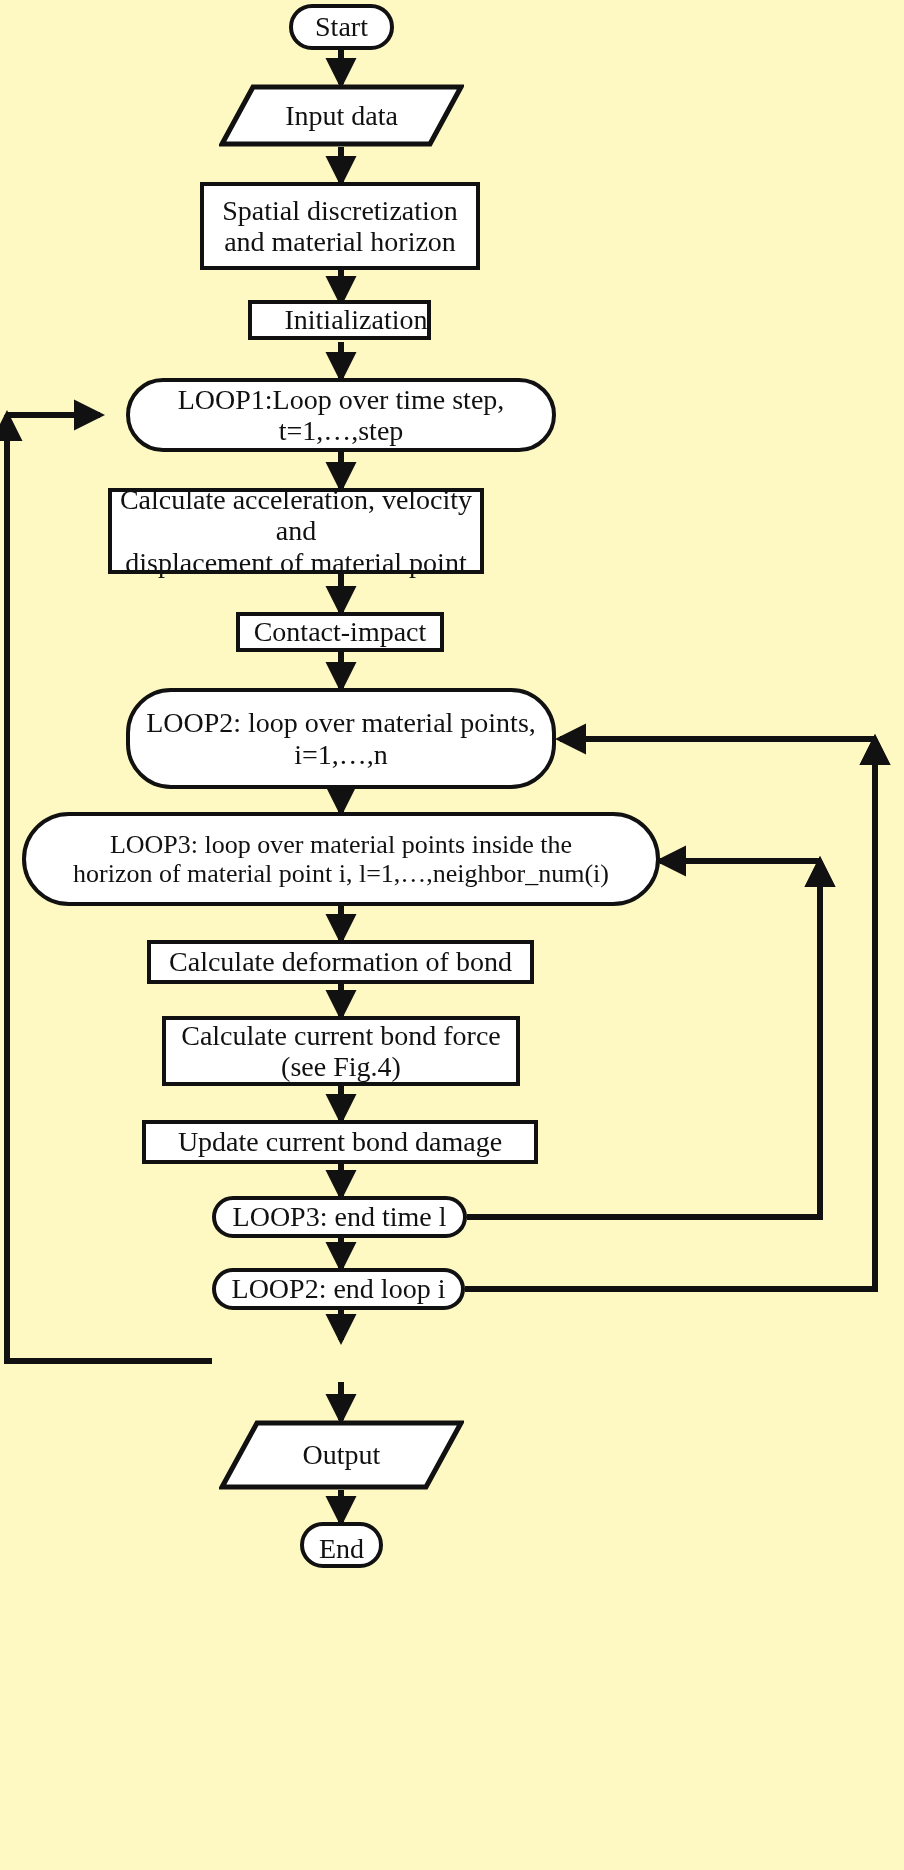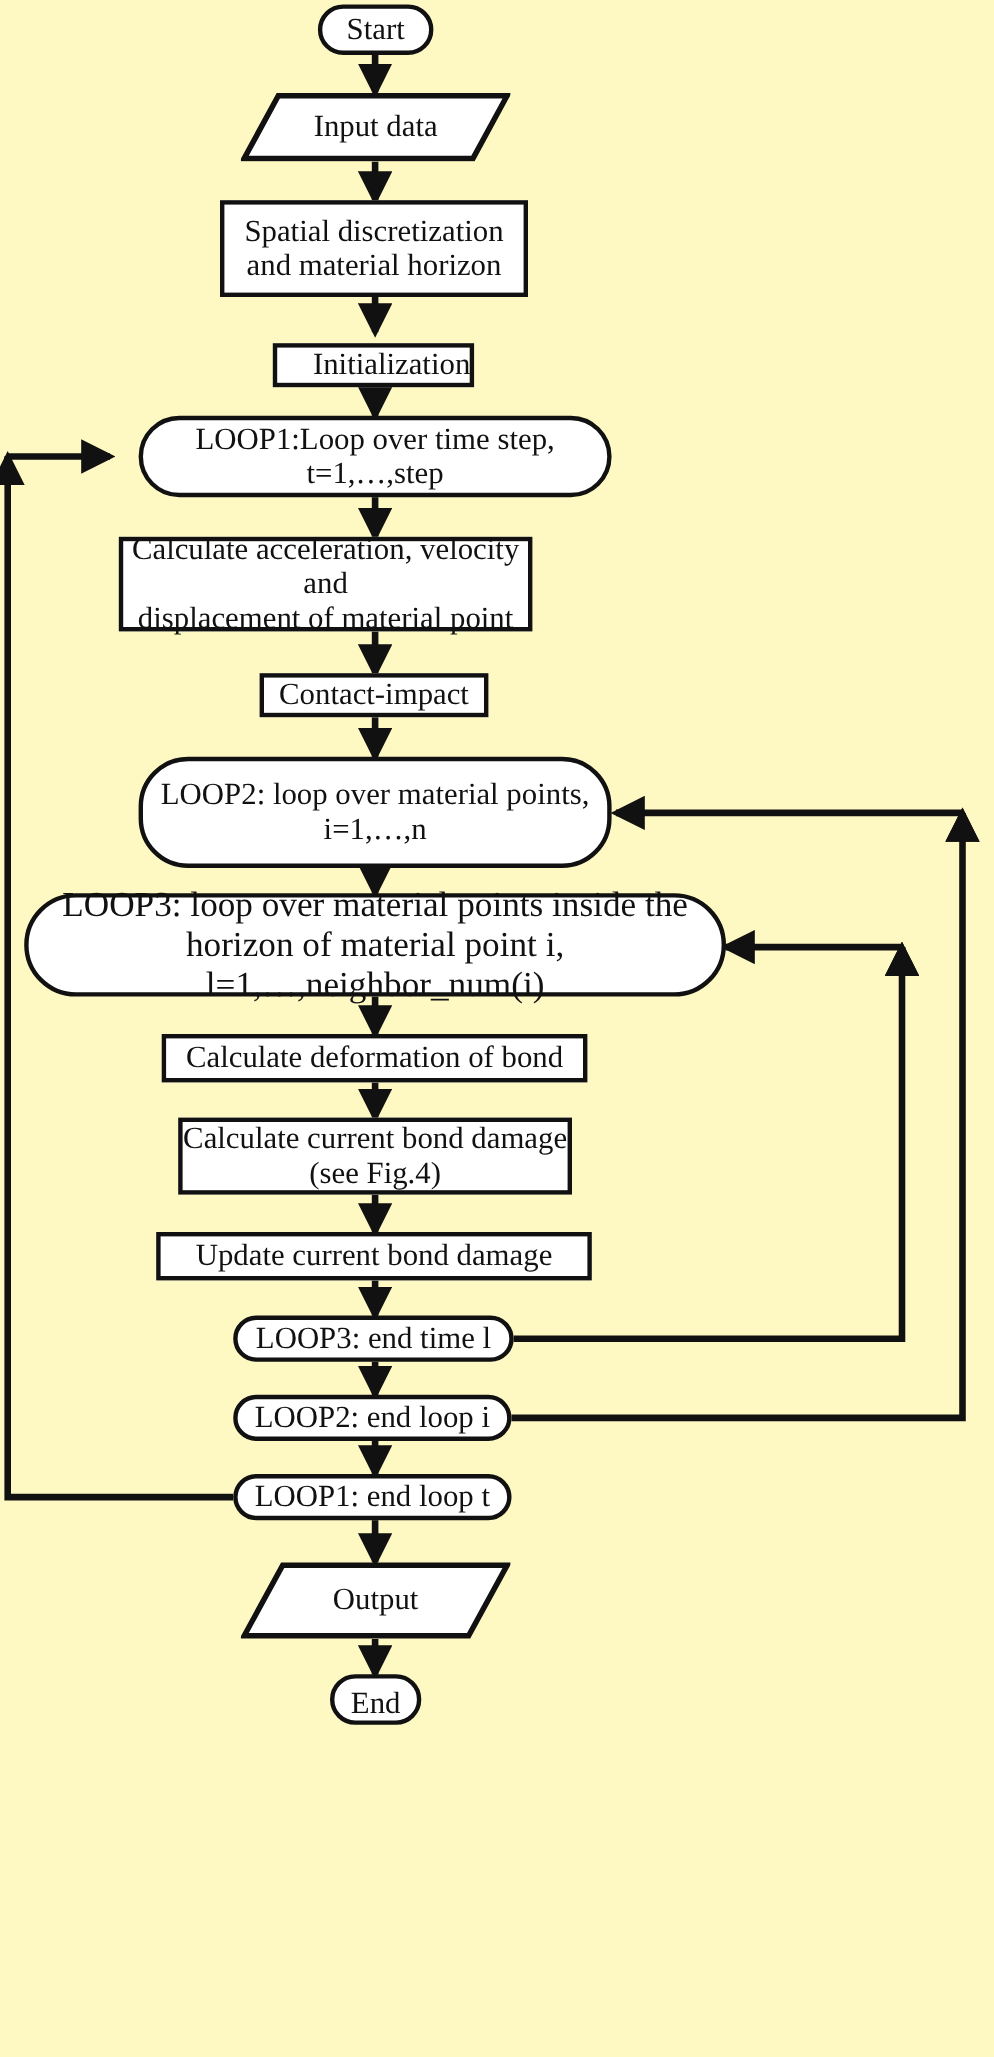--- a/index.html
+++ b/index.html
@@ -56,21 +56,21 @@
   }
   .io-shape {
     position: absolute;
     left: 0;
     top: 0;
     width: 100%;
     height: 100%;
     z-index: 1;
   }
   .fs28 { font-size: 28px; }
-  .fs26 { font-size: 32px; }
+  .fs26 { font-size: 26px; }
 </style>
 </head>
 <body>
 
 <div id="canvas">
 
   <svg class="wires" viewBox="0 0 904 1870" xmlns="http://www.w3.org/2000/svg">
     <defs>
       <marker id="ah" viewBox="0 0 10 10" refX="8.4" refY="5" markerWidth="5.2" markerHeight="5.2" orient="auto-start-reverse">
         <path d="M 0 0 L 10 5 L 0 10 z" fill="#111111"></path>
@@ -121,21 +121,21 @@
       <polygon points="34,3 242,3 211,60 3,60" fill="#ffffff" stroke="#111111" stroke-width="5"></polygon>
     </svg>
     <span class="io-label">Input data</span>
   </div>
 
   <div class="node proc fs28" style="left:200px; top:182px; width:280px; height:88px;">
     <span>Spatial discretization
 and material horizon</span>
   </div>
 
-  <div class="node proc fs28" style="left:248px; top:312px; width:183px; height:40px;padding-left:33px;">
+  <div class="node proc fs28" style="left:248px; top:300px; width:183px; height:40px;padding-left:33px;">
     <span>Initialization</span>
   </div>
 
   <div class="node stadium fs28" style="left:126px; top:378px; width:430px; height:74px; border-radius:37px;">
     <span>LOOP1:Loop over time step,
 t=1,…,step</span>
   </div>
 
   <div class="node proc fs28" style="left:108px; top:488px; width:376px; height:86px;">
     <span>Calculate acceleration, velocity and
@@ -154,39 +154,36 @@
   <div class="node stadium fs26" style="left:22px; top:812px; width:638px; height:94px; border-radius:47px;">
     <span>LOOP3: loop over material points inside the
 horizon of material point i, l=1,…,neighbor_num(i)</span>
   </div>
 
   <div class="node proc fs28" style="left:147px; top:940px; width:387px; height:44px;font-family:Liberation Serif, serif;">
     <span>Calculate deformation of bond</span>
   </div>
 
   <div class="node proc fs28" style="left:162px; top:1016px; width:358px; height:70px;">
-    <span>Calculate current bond damage
+    <span>Calculate current bond force
 (see Fig.4)</span>
   </div>
 
   <div class="node proc fs28" style="left:142px; top:1120px; width:396px; height:44px;">
     <span>Update current bond damage</span>
   </div>
 
   <div class="node stadium fs28" style="left:212px; top:1196px; width:255px; height:42px; border-radius:21px;">
     <span>LOOP3: end time l</span>
   </div>
 
   <div class="node stadium fs28" style="left:212px; top:1268px; width:253px; height:42px; border-radius:21px;">
     <span>LOOP2: end loop i</span>
   </div>
 
-  <div class="node stadium fs28" style="left:212px; top:1340px; width:253px; height:42px; border-radius:21px;">
-    <span>LOOP1: end loop t</span>
-  </div>
 
   <div class="node io fs28" style="left:219px; top:1420px; width:245px; height:70px;">
     <svg class="io-shape" viewBox="0 0 245 70" preserveAspectRatio="none">
       <polygon points="38,3 242,3 207,67 3,67" fill="#ffffff" stroke="#111111" stroke-width="5"></polygon>
     </svg>
     <span class="io-label">Output</span>
   </div>
 
   <div class="node terminal fs28" style="left:300px; top:1522px; width:83px; height:46px; border-radius:23px;align-items:flex-end;">
     <span>End</span>

